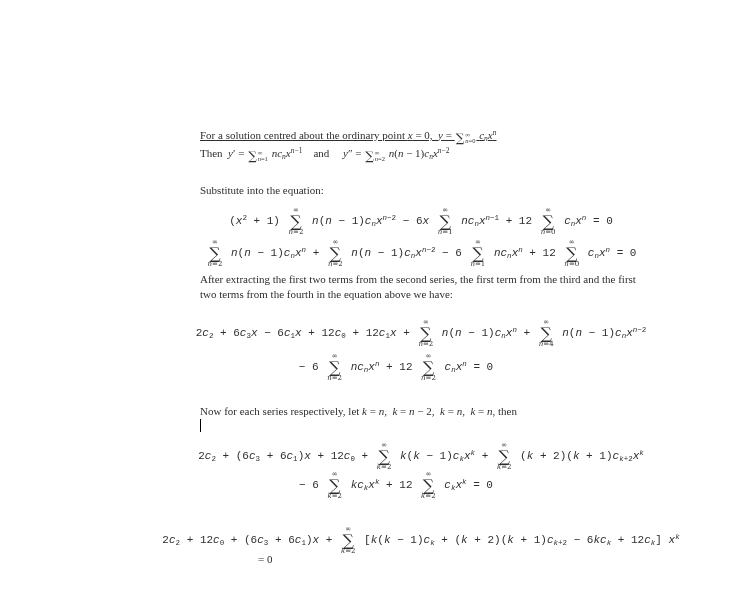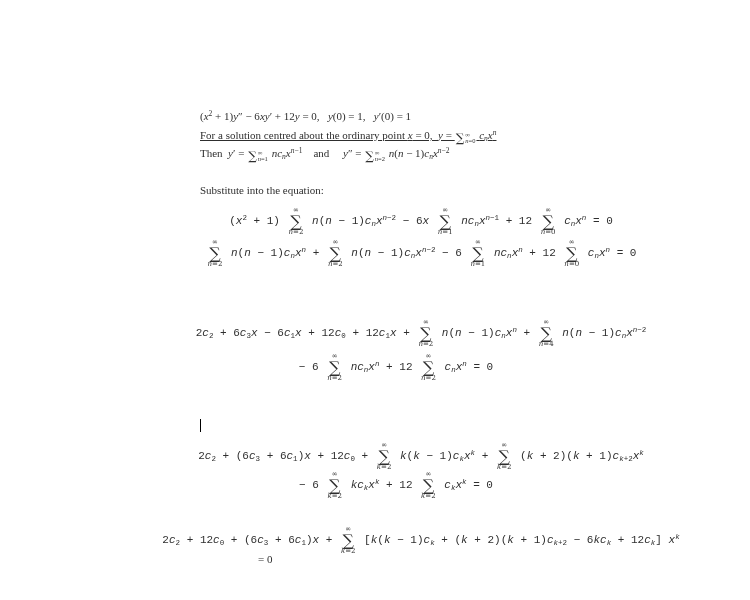--- a/index.html
+++ b/index.html
@@ -28,37 +28,38 @@
   .insum .sigma{font-size:12px;line-height:12px;font-family:"DejaVu Serif","DejaVu Sans",serif;}
   .insum .stack{display:inline-flex;flex-direction:column;align-items:flex-start;font-size:6.5px;line-height:6.5px;margin-left:1px;}
   .cursor{width:1px;height:13px;background:#000;}
   .shift-l{transform:translateX(-25px);}
 </style>
 </head>
 <body>
 
 <div class="abs" style="left:0;top:0;width:750px;height:600px;">
 
-  <div class="abs mathline" style="left:200px;top:109px;"><span class="mrow">(<i>x</i><sup>2</sup> + 1)<i>y</i>″ − 6<i>xy</i>′ + 12<i>y</i> = 0,<span>   </span><i>y</i>(0) = 1,<span>   </span><i>y</i>′(0) = 1</span></div>
 
   <div class="abs mathline" style="left:200px;top:128px;text-decoration:underline;"><span class="mrow"><span>For a solution centred about the ordinary point </span><i>x</i> = 0,  <i>y</i> = <span class="insum"><span class="sigma">∑</span><span class="stack"><span>∞</span><span><i>n</i>=0</span></span></span> <i>c</i><sub><i>n</i></sub><i>x</i><sup><i>n</i></sup></span></div>
 
   <div class="abs mathline" style="left:200px;top:146px;"><span class="mrow"><span>Then  </span><i>y</i>′ = <span class="insum"><span class="sigma">∑</span><span class="stack"><span>∞</span><span><i>n</i>=1</span></span></span> <i>nc</i><sub><i>n</i></sub><i>x</i><sup><i>n</i>−1</sup><span>    and     </span><i>y</i>″ = <span class="insum"><span class="sigma">∑</span><span class="stack"><span>∞</span><span><i>n</i>=2</span></span></span> <i>n</i>(<i>n</i> − 1)<i>c</i><sub><i>n</i></sub><i>x</i><sup><i>n</i>−2</sup></span></div>
 
   <div class="abs textline" style="left:200px;top:183px;">Substitute into the equation:</div>
 
   <div class="abs eq" style="top:202px;height:38px;"><span class="mrow">(<i>x</i><sup>2</sup> + 1) </span><span class="bigsum"><span class="lim">∞</span><span class="sigma">∑</span><span class="lim"><i>n</i>=2</span></span><span class="mrow"> <i>n</i>(<i>n</i> − 1)<i>c</i><sub><i>n</i></sub><i>x</i><sup><i>n</i>−2</sup> − 6<i>x</i> </span><span class="bigsum"><span class="lim">∞</span><span class="sigma">∑</span><span class="lim"><i>n</i>=1</span></span><span class="mrow"> <i>nc</i><sub><i>n</i></sub><i>x</i><sup><i>n</i>−1</sup> + 12 </span><span class="bigsum"><span class="lim">∞</span><span class="sigma">∑</span><span class="lim"><i>n</i>=0</span></span><span class="mrow"> <i>c</i><sub><i>n</i></sub><i>x</i><sup><i>n</i></sup> = 0</span></div>
 
   <div class="abs eq" style="top:234px;height:38px;"><span class="bigsum"><span class="lim">∞</span><span class="sigma">∑</span><span class="lim"><i>n</i>=2</span></span><span class="mrow"> <i>n</i>(<i>n</i> − 1)<i>c</i><sub><i>n</i></sub><i>x</i><sup><i>n</i></sup> + </span><span class="bigsum"><span class="lim">∞</span><span class="sigma">∑</span><span class="lim"><i>n</i>=2</span></span><span class="mrow"> <i>n</i>(<i>n</i> − 1)<i>c</i><sub><i>n</i></sub><i>x</i><sup><i>n</i>−2</sup> − 6 </span><span class="bigsum"><span class="lim">∞</span><span class="sigma">∑</span><span class="lim"><i>n</i>=1</span></span><span class="mrow"> <i>nc</i><sub><i>n</i></sub><i>x</i><sup><i>n</i></sup> + 12 </span><span class="bigsum"><span class="lim">∞</span><span class="sigma">∑</span><span class="lim"><i>n</i>=0</span></span><span class="mrow"> <i>c</i><sub><i>n</i></sub><i>x</i><sup><i>n</i></sup> = 0</span></div>
 
+  <div class="abs parawrap" style="left:200px;top:272px;width:442px;">After extracting the first two terms from the second series, the first term from the third and the first two terms from the fourth in the equation above we have:</div>
 
   <div class="abs eq" style="top:314px;height:38px;"><span class="mrow">2<i>c</i><sub>2</sub> + 6<i>c</i><sub>3</sub><i>x</i> − 6<i>c</i><sub>1</sub><i>x</i> + 12<i>c</i><sub>0</sub> + 12<i>c</i><sub>1</sub><i>x</i> + </span><span class="bigsum"><span class="lim">∞</span><span class="sigma">∑</span><span class="lim"><i>n</i>=2</span></span><span class="mrow"> <i>n</i>(<i>n</i> − 1)<i>c</i><sub><i>n</i></sub><i>x</i><sup><i>n</i></sup> + </span><span class="bigsum"><span class="lim">∞</span><span class="sigma">∑</span><span class="lim"><i>n</i>=4</span></span><span class="mrow"> <i>n</i>(<i>n</i> − 1)<i>c</i><sub><i>n</i></sub><i>x</i><sup><i>n</i>−2</sup></span></div>
 
   <div class="abs eq shift-l" style="top:348px;height:38px;"><span class="mrow">− 6 </span><span class="bigsum"><span class="lim">∞</span><span class="sigma">∑</span><span class="lim"><i>n</i>=2</span></span><span class="mrow"> <i>nc</i><sub><i>n</i></sub><i>x</i><sup><i>n</i></sup> + 12 </span><span class="bigsum"><span class="lim">∞</span><span class="sigma">∑</span><span class="lim"><i>n</i>=2</span></span><span class="mrow"> <i>c</i><sub><i>n</i></sub><i>x</i><sup><i>n</i></sup> = 0</span></div>
 
+  <div class="abs mathline" style="left:200px;top:404px;"><span class="mrow"><span>Now for each series respectively, let </span><i>k</i> = <i>n</i>,  <i>k</i> = <i>n</i> − 2,  <i>k</i> = <i>n</i>,  <i>k</i> = <i>n</i>,<span> then</span></span></div>
 
   <div class="abs cursor" style="left:200px;top:419px;"></div>
 
   <div class="abs eq" style="top:437px;height:38px;"><span class="mrow">2<i>c</i><sub>2</sub> + (6<i>c</i><sub>3</sub> + 6<i>c</i><sub>1</sub>)<i>x</i> + 12<i>c</i><sub>0</sub> + </span><span class="bigsum"><span class="lim">∞</span><span class="sigma">∑</span><span class="lim"><i>k</i>=2</span></span><span class="mrow"> <i>k</i>(<i>k</i> − 1)<i>c</i><sub><i>k</i></sub><i>x</i><sup><i>k</i></sup> + </span><span class="bigsum"><span class="lim">∞</span><span class="sigma">∑</span><span class="lim"><i>k</i>=2</span></span><span class="mrow"> (<i>k</i> + 2)(<i>k</i> + 1)<i>c</i><sub><i>k</i>+2</sub><i>x</i><sup><i>k</i></sup></span></div>
 
   <div class="abs eq shift-l" style="top:466px;height:38px;"><span class="mrow">− 6 </span><span class="bigsum"><span class="lim">∞</span><span class="sigma">∑</span><span class="lim"><i>k</i>=2</span></span><span class="mrow"> <i>kc</i><sub><i>k</i></sub><i>x</i><sup><i>k</i></sup> + 12 </span><span class="bigsum"><span class="lim">∞</span><span class="sigma">∑</span><span class="lim"><i>k</i>=2</span></span><span class="mrow"> <i>c</i><sub><i>k</i></sub><i>x</i><sup><i>k</i></sup> = 0</span></div>
 
   <div class="abs eq" style="top:521px;height:38px;"><span class="mrow">2<i>c</i><sub>2</sub> + 12<i>c</i><sub>0</sub> + (6<i>c</i><sub>3</sub> + 6<i>c</i><sub>1</sub>)<i>x</i> + </span><span class="bigsum"><span class="lim">∞</span><span class="sigma">∑</span><span class="lim"><i>k</i>=2</span></span><span class="mrow"> [<i>k</i>(<i>k</i> − 1)<i>c</i><sub><i>k</i></sub> + (<i>k</i> + 2)(<i>k</i> + 1)<i>c</i><sub><i>k</i>+2</sub> − 6<i>kc</i><sub><i>k</i></sub> + 12<i>c</i><sub><i>k</i></sub>] <i>x</i><sup><i>k</i></sup></span></div>
 
   <div class="abs mathline" style="left:258px;top:552px;"><span class="mrow">= 0</span></div>

